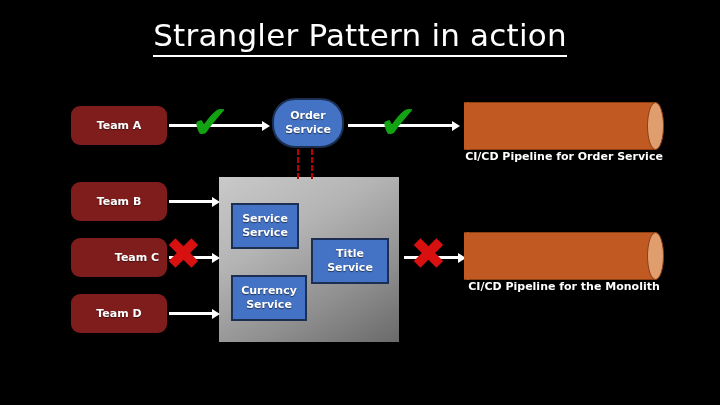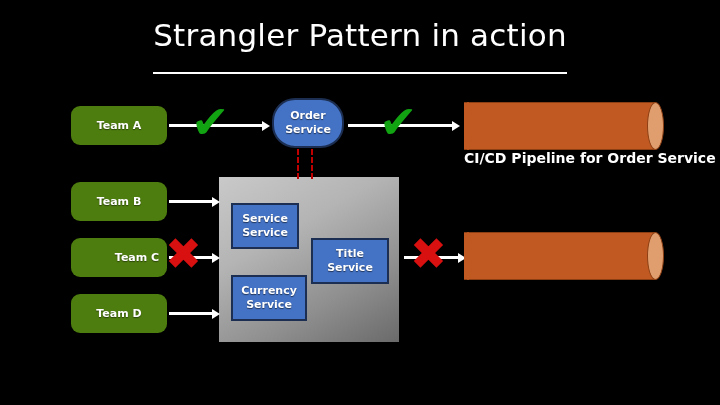--- a/index.html
+++ b/index.html
@@ -25,29 +25,29 @@
     text-align: center;
     color: #ffffff;
     font-size: 31px;
     font-weight: 400;
     letter-spacing: 0.2px;
     line-height: 38px;
     white-space: nowrap;
   }
   .slide-title .tu {
     border-bottom: 2px solid #ffffff;
-    padding-bottom: 19px;
+    padding-bottom: 2px;
   }
 
   
   .team-box {
     position: absolute;
     width: 96px;
     height: 39px;
-    background: #4d7c0f;
+    background: #7f1d1d;
     border-radius: 9px;
     color: #ffffff;
     font-size: 11px;
     font-weight: bold;
     display: flex;
     align-items: center;
     justify-content: center;
     box-sizing: border-box;
     text-shadow: 0 1px 1px rgba(0,0,0,0.45);
   }
@@ -159,21 +159,21 @@
     left: 0;
     top: 0;
     width: 8px;
     height: 48px;
     background: #C05A22;
     border-radius: 50% / 50%;
   }
   .cyl-label {
     position: absolute;
     color: #ffffff;
-    font-size: 14px;
+    font-size: 11px;
     font-weight: bold;
     white-space: nowrap;
     text-shadow: 0 1px 1px rgba(0,0,0,0.6);
   }
 </style>
 </head>
 <body>
 
 <div id="slide">
 
@@ -242,14 +242,15 @@
     <div class="leftedge"></div>
     <div class="cap"></div>
   </div>
   <div class="cyl-label" style="left:464px; top:150px; width:200px; text-align:center;">CI/CD Pipeline for Order Service</div>
 
   <div class="cyl" style="left:464px; top:232px;">
     <div class="body"></div>
     <div class="leftedge"></div>
     <div class="cap"></div>
   </div>
+  <div class="cyl-label" style="left:464px; top:280px; width:200px; text-align:center;">CI/CD Pipeline for the Monolith</div>
 
 </div>
 
 </body></html>

